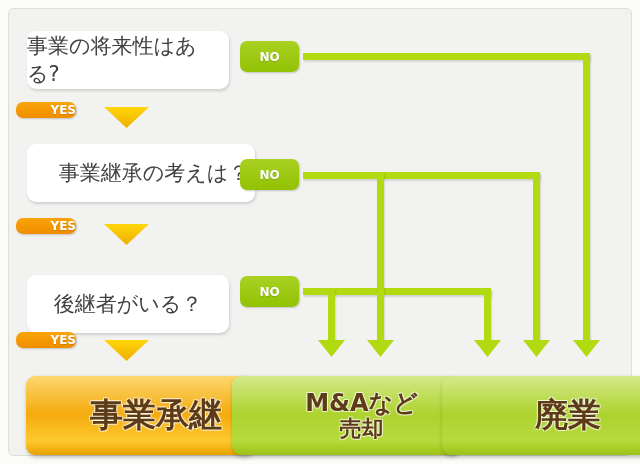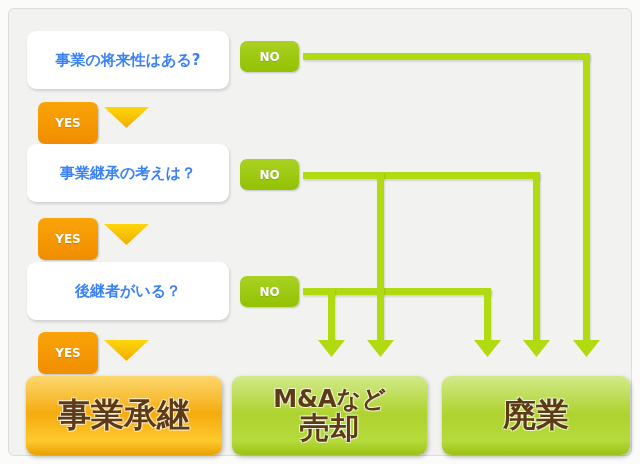--- a/index.html
+++ b/index.html
@@ -12,36 +12,36 @@
   .panel{
     position:absolute;left:8px;top:8px;width:622px;height:446px;
     background:#f2f2f0;border:1px solid #ddddda;border-radius:6px;
   }
   
   .qbox{
     position:absolute;left:18px;width:202px;height:58px;
     background:#ffffff;border-radius:9px;
     box-shadow:1px 2px 3px rgba(0,0,0,.14);
     display:flex;align-items:center;justify-content:center;
-    color:#3b82f6;font-weight:bold;font-size:15px;letter-spacing:0;
+    color:#404040;font-weight:normal;font-size:21px;letter-spacing:0;
   }
   .qbox.q1{top:22px;}
-  .qbox.q2{top:135px;}
-  .qbox.q3{top:253px;}
+  .qbox.q2{top:135px;padding-left:26px;}
+  .qbox.q3{top:266px;}
   
   .chip{
     position:absolute;border-radius:7px;
     display:flex;align-items:center;justify-content:center;
     color:#fff;font-weight:bold;font-size:12px;
     box-shadow:1px 1px 2px rgba(0,0,0,.2);
     text-shadow:0 1px 1px rgba(0,0,0,.15);
   }
   .chip.no{left:231px;width:59px;height:31px;background:linear-gradient(180deg,#a9d122,#92c203);}
   .chip.no.n1{top:32px;} .chip.no.n2{top:150px;} .chip.no.n3{top:267px;}
-  .chip.yes{left:29px;width:60px;height:42px;background:linear-gradient(180deg,#f9a408,#f18d00);}
+  .chip.yes{left:7px;width:60px;height:16px;background:linear-gradient(180deg,#f9a408,#f18d00);justify-content:flex-end;}
   .chip.yes.y1{top:93px;} .chip.yes.y2{top:209px;} .chip.yes.y3{top:323px;}
   
   .tri{
     position:absolute;left:95px;width:45px;height:21px;
     background:linear-gradient(180deg,#ffd60a,#efae00);
     clip-path:polygon(0 0,100% 0,50% 100%);
   }
   .tri.t1{top:98px;} .tri.t2{top:215px;} .tri.t3{top:331px;}
   
   .fl{position:absolute;background:#b2da10;box-shadow:1px 2px 2px rgba(0,0,0,.12);}
@@ -61,24 +61,25 @@
   .ah.a1{left:309px;} .ah.a2{left:358px;} .ah.a3{left:465px;}
   .ah.a4{left:514px;} .ah.a5{left:564px;}
   
   .outcome{
     position:absolute;top:367px;height:79px;border-radius:9px;
     display:flex;flex-direction:column;align-items:center;justify-content:center;
     box-shadow:1px 2px 4px rgba(0,0,0,.28);
     color:#5d3b17;font-weight:bold;line-height:1.05;
     text-shadow:-1px -1px 0 rgba(255,255,255,.55),1px -1px 0 rgba(255,255,255,.55),
                 -1px 1px 0 rgba(255,255,255,.55),1px 1px 0 rgba(255,255,255,.55);
+    padding-left:32px;
   }
   .outcome .main{font-size:33px;}
   .outcome .sub{font-size:24px;}
-  .outcome.sale .main{font-size:30px;}
+  .outcome.sale .main{font-size:22px;}
   .outcome.orange{
     left:17px;width:196px;
     background:linear-gradient(180deg,#fcd76f 0%,#f5ab0e 48%,#fdc92e 82%,#e9a000 100%);
   }
   .outcome.green{
     background:linear-gradient(180deg,#d2e98a 0%,#aed32f 48%,#b5da3c 82%,#9cc215 100%);
   }
   .outcome.sale{left:223px;width:195px;}
   .outcome.close{left:433px;width:188px;}
 </style>

